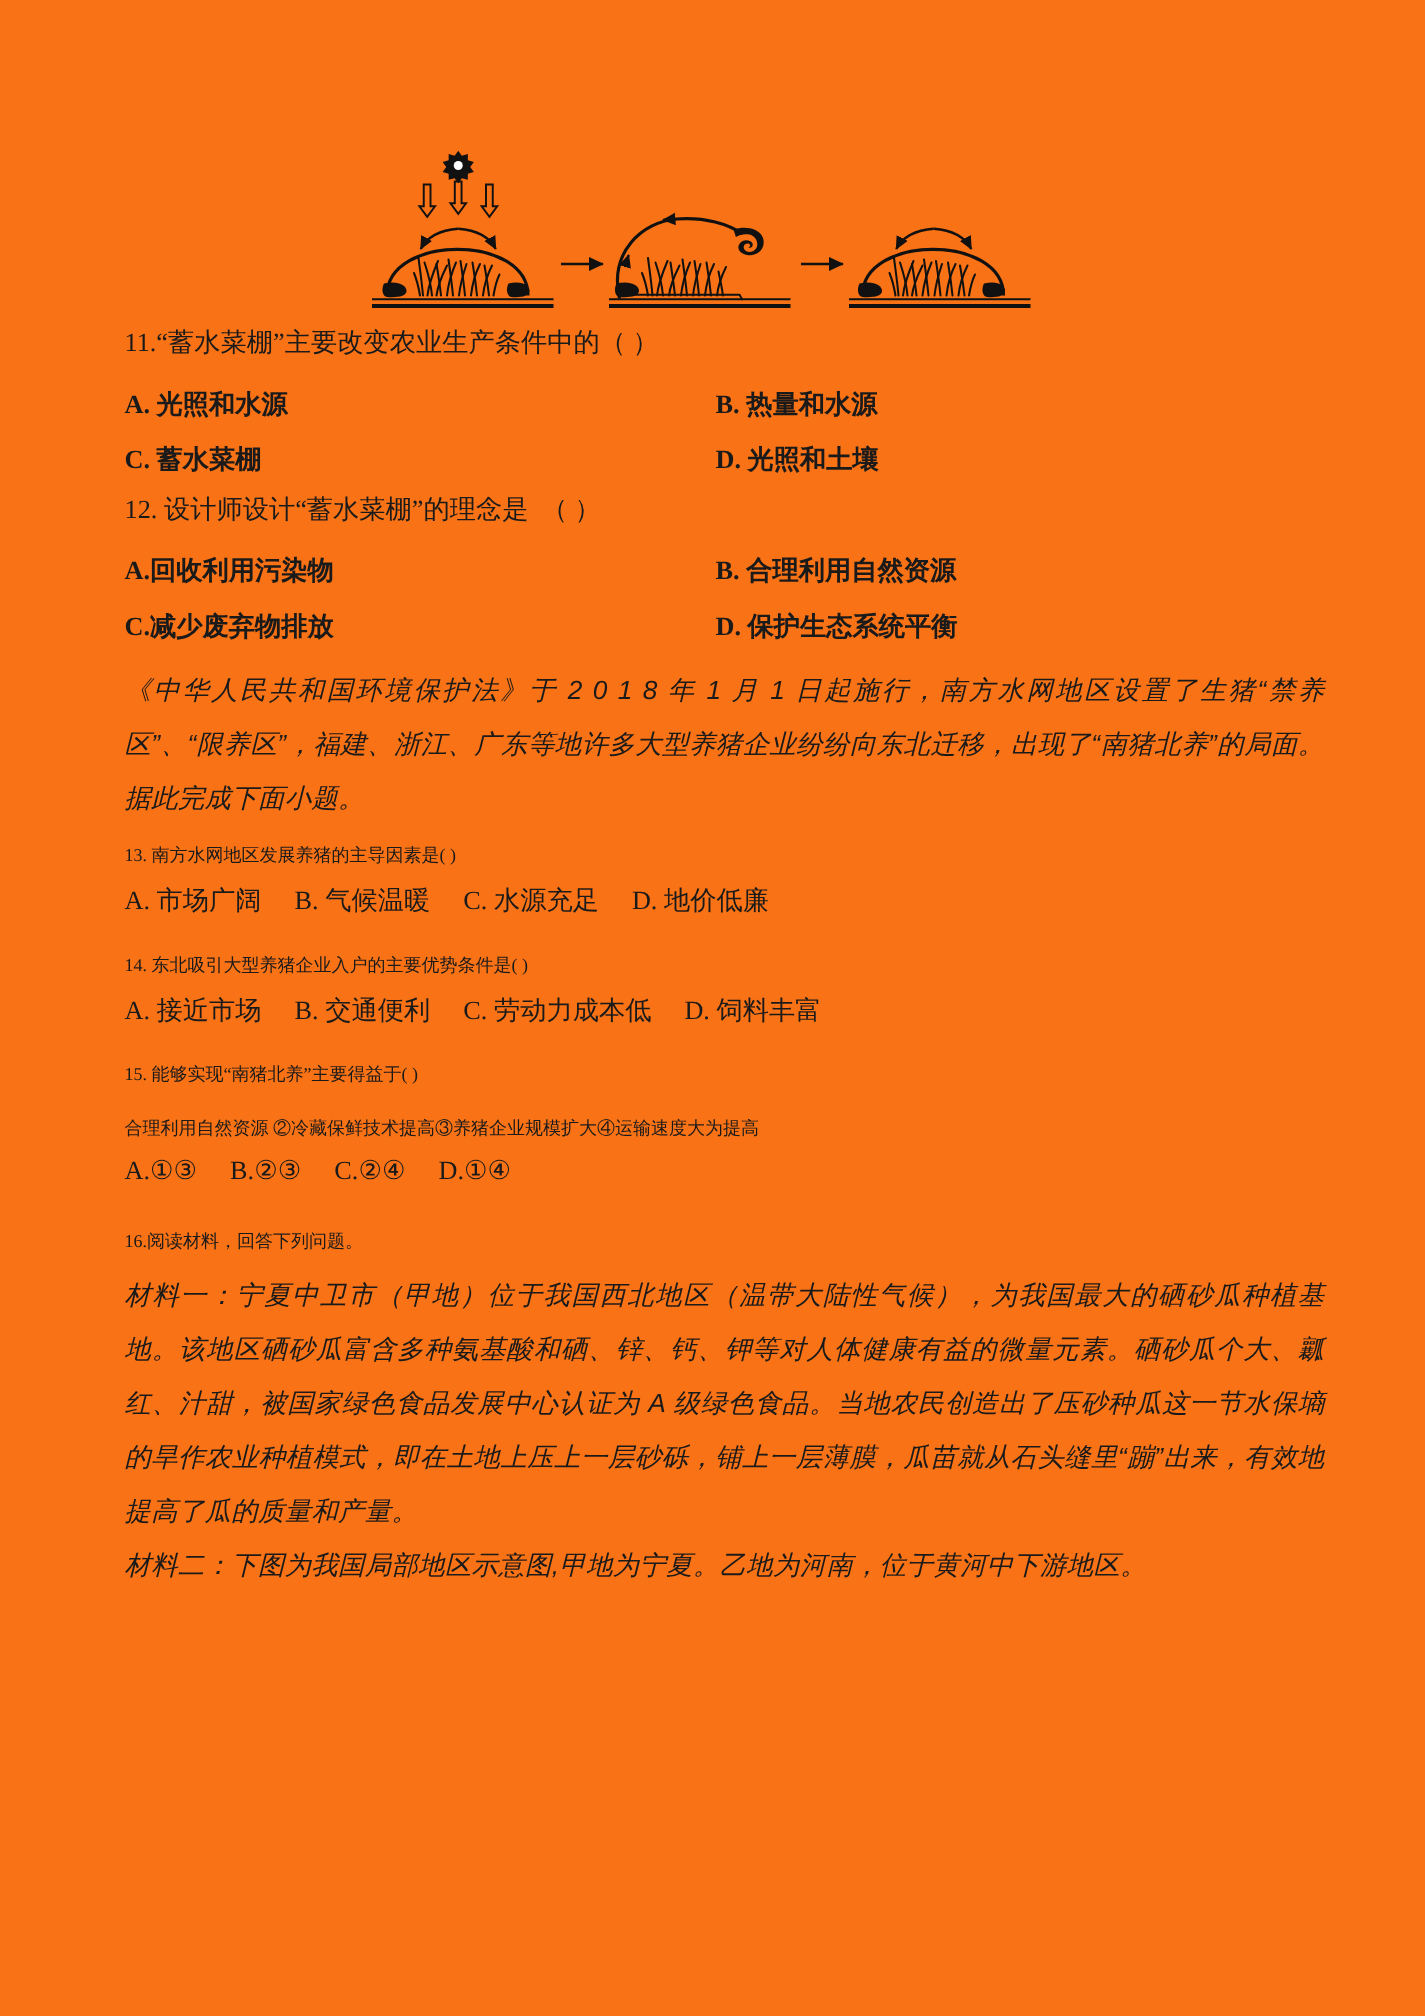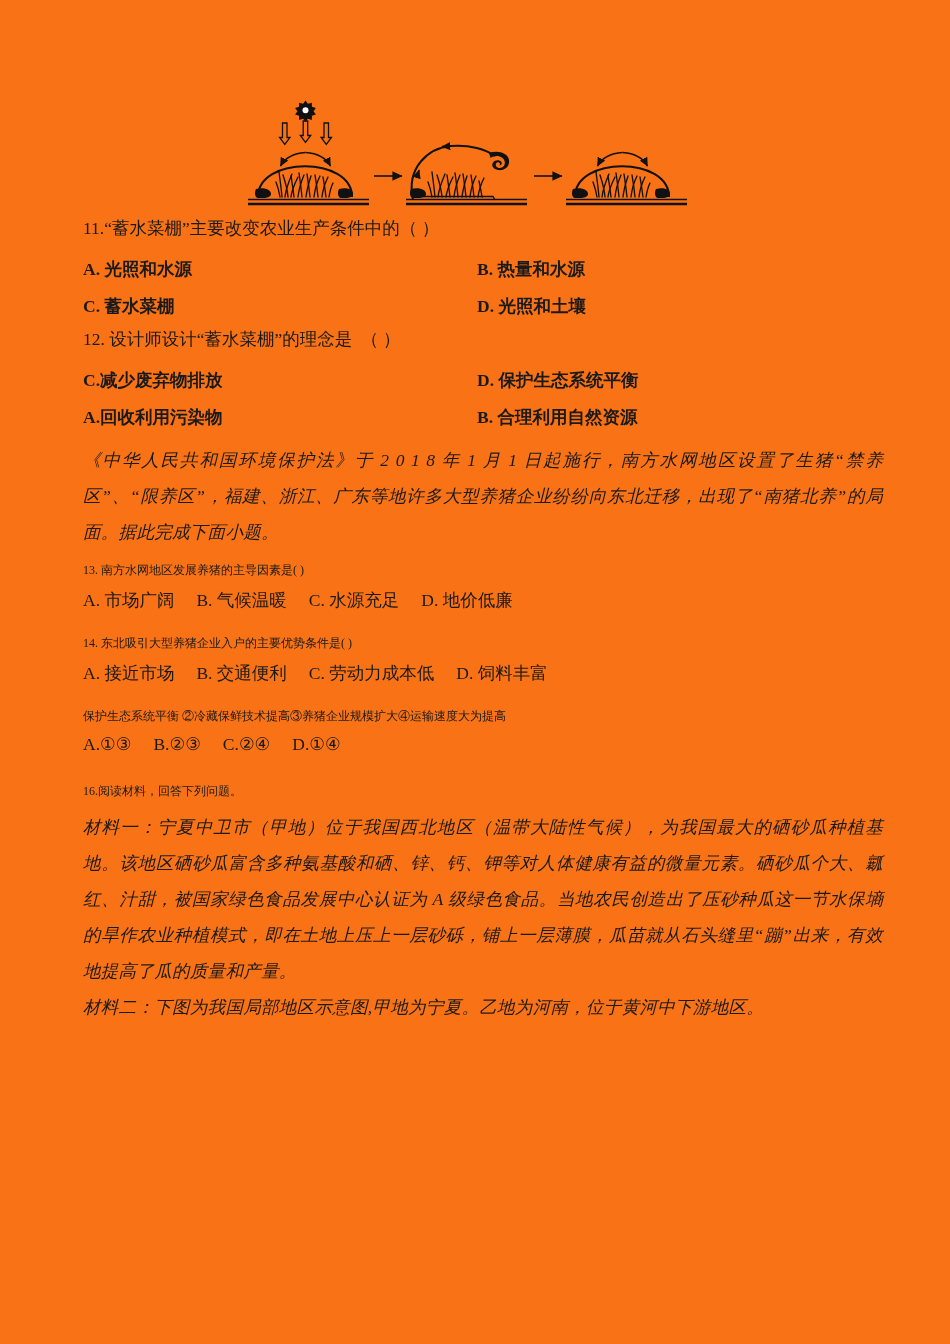--- a/index.html
+++ b/index.html
@@ -80,21 +80,21 @@
   .para {
     font-size: 17.5px;
     line-height: 36px;
     width: 800px;
     text-align: justify;
     text-justify: inter-ideograph;
     margin: 0;
     letter-spacing: 0.3px;
   }
   .para-kai {
-    font-family: Liberation Serif, serif;
+    font-family: Liberation Sans, sans-serif;
     font-style: italic;
   }
 
   .spacer-2 { height: 2px; }
 
   .sub-line {
     font-size: 12px;
     height: 36px;
     line-height: 36px;
     white-space: nowrap;
@@ -263,47 +263,50 @@
     </div>
     <div class="opt-row">
       <span class="opt-a"><span>C.</span>&nbsp;<span>蓄水菜棚</span></span>
       <span class="opt-b"><span>D.</span>&nbsp;<span>光照和土壤</span></span>
     </div>
 
     <div class="q-line">
       <span>12.</span>&nbsp;<span>设计师设计“蓄水菜棚”的理念是</span>&nbsp;&nbsp;<span>（    ）</span>
     </div>
     <div class="opt-row">
+      <span class="opt-a"><span>A.</span><span>回收利用污染物</span></span>
+      <span class="opt-b"><span>B.</span>&nbsp;<span>合理利用自然资源</span></span>
+    </div>
+    <div class="opt-row">
       <span class="opt-a"><span>C.</span><span>减少废弃物排放</span></span>
       <span class="opt-b"><span>D.</span>&nbsp;<span>保护生态系统平衡</span></span>
     </div>
-    <div class="opt-row">
-      <span class="opt-a"><span>A.</span><span>回收利用污染物</span></span>
-      <span class="opt-b"><span>B.</span>&nbsp;<span>合理利用自然资源</span></span>
-    </div>
 
     <p class="para para-kai">《中华人民共和国环境保护法》于 2 0 1 8 年 1 月 1 日起施行，南方水网地区设置了生猪“禁养区”、“限养区”，福建、浙江、广东等地许多大型养猪企业纷纷向东北迁移，出现了“南猪北养”的局面。据此完成下面小题。</p>
 
     <div class="spacer-2"></div>
 
     <div class="sub-line">
       <span>13.</span>&nbsp;<span>南方水网地区发展养猪的主导因素是(  )</span>
     </div>
     <div class="opt-inline">
       <span><span>A.</span>&nbsp;<span>市场广阔</span></span><span class="gap"></span><span><span>B.</span>&nbsp;<span>气候温暖</span></span><span class="gap"></span><span><span>C.</span>&nbsp;<span>水源充足</span></span><span class="gap"></span><span><span>D.</span>&nbsp;<span>地价低廉</span></span>
     </div>
 
     <div class="sub-line">
       <span>14.</span>&nbsp;<span>东北吸引大型养猪企业入户的主要优势条件是(  )</span>
     </div>
     <div class="opt-inline">
       <span><span>A.</span>&nbsp;<span>接近市场</span></span><span class="gap"></span><span><span>B.</span>&nbsp;<span>交通便利</span></span><span class="gap"></span><span><span>C.</span>&nbsp;<span>劳动力成本低</span></span><span class="gap"></span><span><span>D.</span>&nbsp;<span>饲料丰富</span></span>
     </div>
 
-    <div class="sub-line">保护生态系统平衡 ②冷藏保鲜技术提高③养猪企业规模扩大④运输速度大为提高</div>
+    <div class="sub-line">
+      <span>15.</span>&nbsp;<span>能够实现“南猪北养”主要得益于(  )</span>
+    </div>
+    <div class="sub-line">合理利用自然资源 ②冷藏保鲜技术提高③养猪企业规模扩大④运输速度大为提高</div>
     <div class="opt-inline">
       <span><span>A.</span><span>①③</span></span><span class="gap"></span><span><span>B.</span><span>②③</span></span><span class="gap"></span><span><span>C.</span><span>②④</span></span><span class="gap"></span><span><span>D.</span><span>①④</span></span>
     </div>
 
     <div class="spacer-2"></div>
 
     <div class="sub-line">
       <span>16.</span><span>阅读材料，回答下列问题。</span>
     </div>
 

